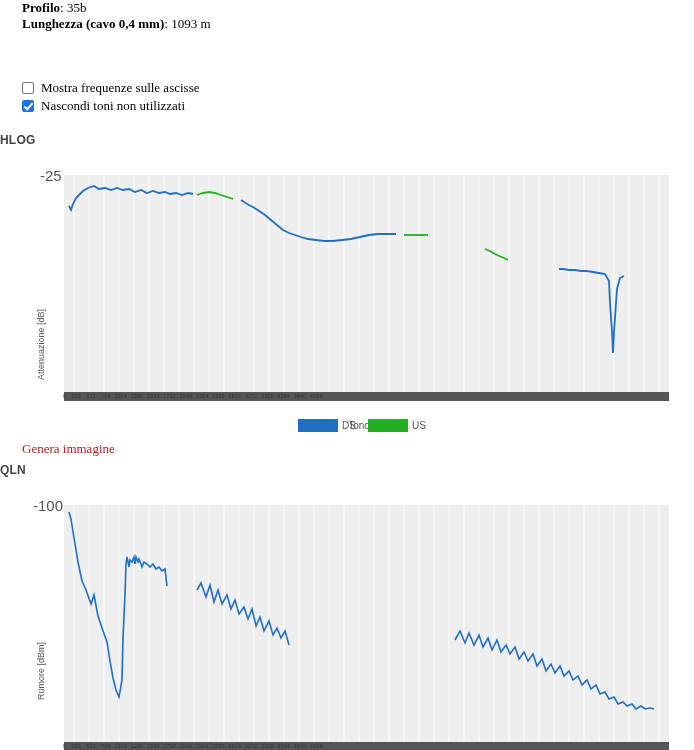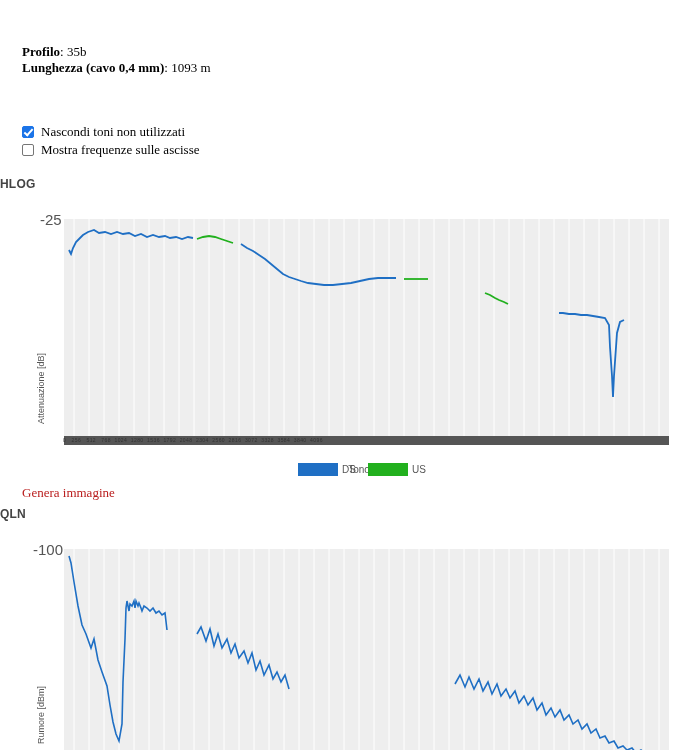--- a/index.html
+++ b/index.html
@@ -13,21 +13,20 @@
     font-family: "Liberation Serif", serif;
     font-size: 13px;
     color: #000000;
     position: relative;
     overflow: hidden;
   }
   .page {
     position: relative;
     width: 694px;
     height: 650px;
-    margin-top: 44px;
   }
   
   .info {
     position: absolute;
     left: 22px;
     top: 0px;
     line-height: 16px;
     font-size: 13px;
   }
   .info-row {
@@ -179,26 +178,26 @@
     <div class="info-row">
       <b>Profilo</b><span>: </span><span>35b</span>
     </div>
     <div class="info-row">
       <b>Lunghezza (cavo 0,4 mm)</b><span>: </span><span>1093 m</span>
     </div>
   </div>
 
   <div class="checks">
     <div class="check-row">
+      <span class="cb"></span>
+      <span class="check-label">Mostra frequenze sulle ascisse</span>
+    </div>
+    <div class="check-row">
       <span class="cb checked"></span>
       <span class="check-label">Nascondi toni non utilizzati</span>
-    </div>
-    <div class="check-row">
-      <span class="cb"></span>
-      <span class="check-label">Mostra frequenze sulle ascisse</span>
     </div>
   </div>
 
   <div class="chart-block" style="top:133px;">
     <div class="chart-title">HLOG</div>
 
     <div class="plot-wrap" style="height:270px;">
 
       <div class="ytick" style="left:40px; top:12px;">-25</div>
 

